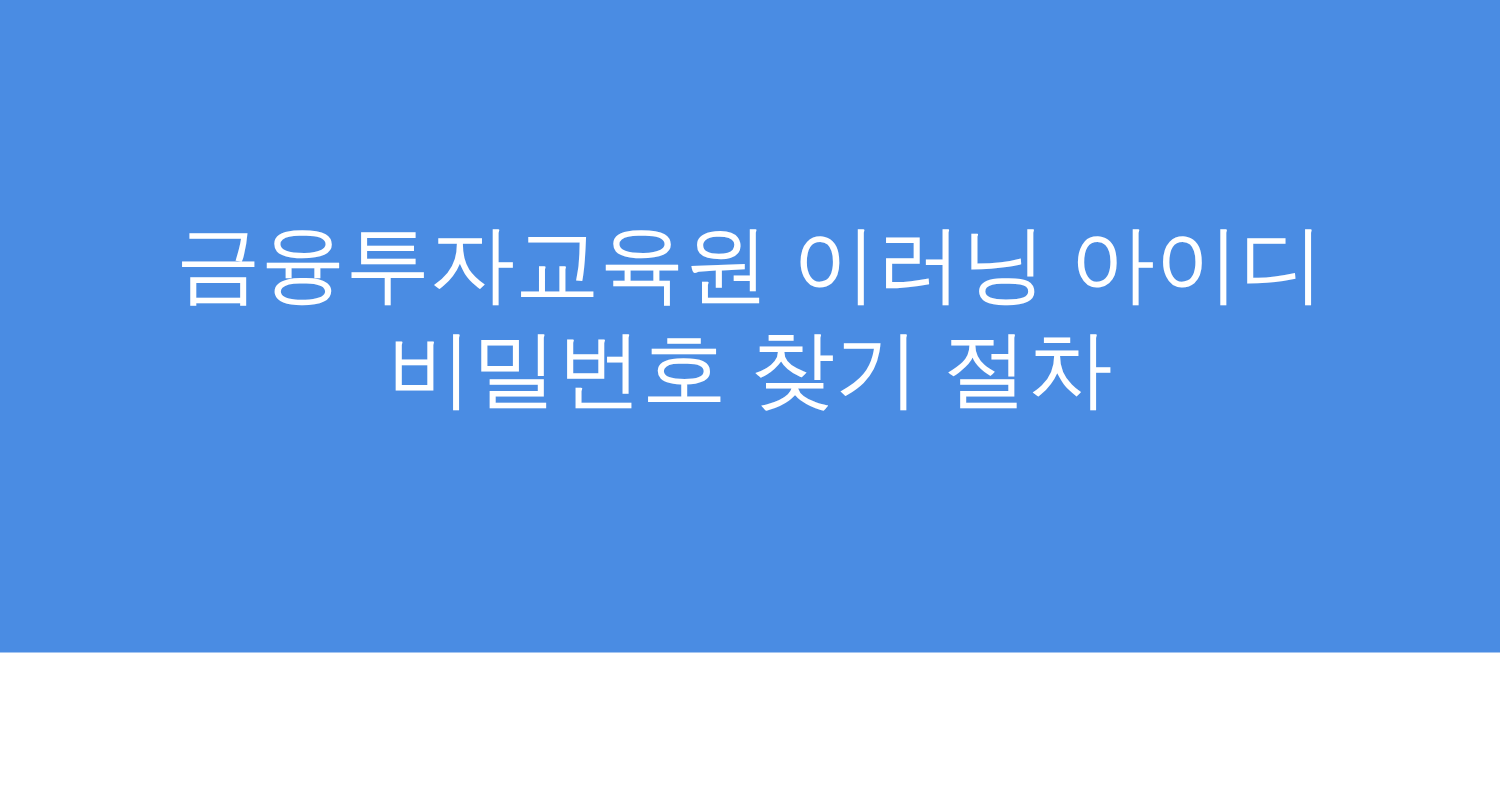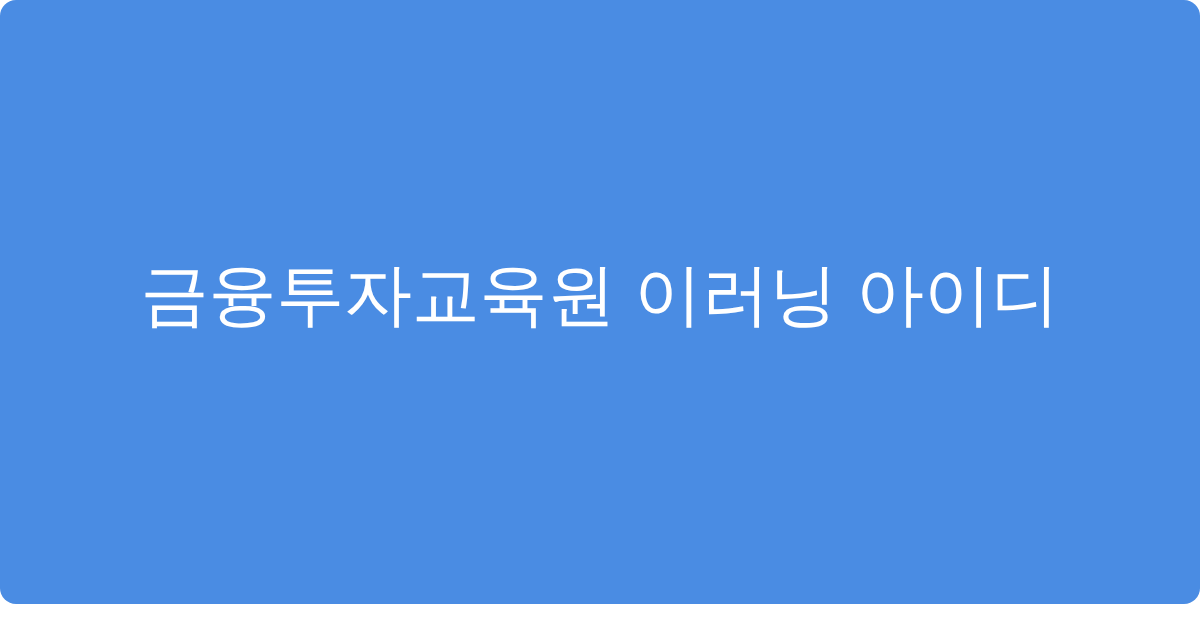--- a/index.html
+++ b/index.html
@@ -11,26 +11,25 @@
     width: 1200px;
     height: 630px;
     overflow: hidden;
     font-family: "Liberation Sans", "DejaVu Sans", sans-serif;
   }
 
   .og-card {
     position: relative;
     box-sizing: border-box;
     width: 1200px;
-    height: 604px;
+    height: 522px;
     display: flex;
     align-items: center;
     justify-content: center;
     background-color: #4A8CE3;
-    border-radius: 16px;
   }
 
   .title-block {
     width: 1040px;
     text-align: center;
     padding: 0 20px;
     box-sizing: border-box;
     
     transform: translateY(-8px);
   }
@@ -46,14 +45,15 @@
     white-space: nowrap;
     -webkit-font-smoothing: antialiased;
   }
 </style>
 </head>
 <body>
 
 <div class="og-card" style="background-color: rgb(74, 140, 227);">
   <div class="title-block">
     <span class="title-line" style="color: rgb(255, 255, 255);">금융투자교육원 이러닝 아이디</span>
+    <span class="title-line" style="color: rgb(255, 255, 255);">비밀번호 찾기 절차</span>
   </div>
 </div>
 
 </body></html>

